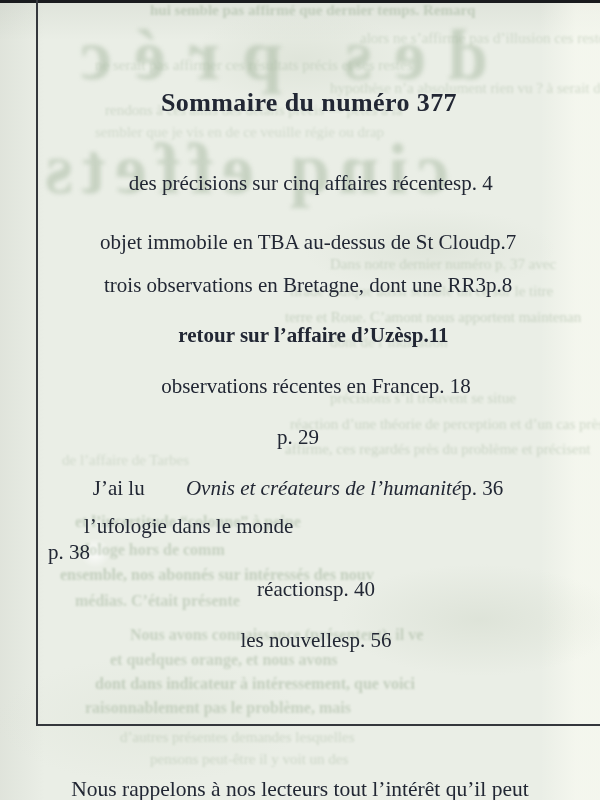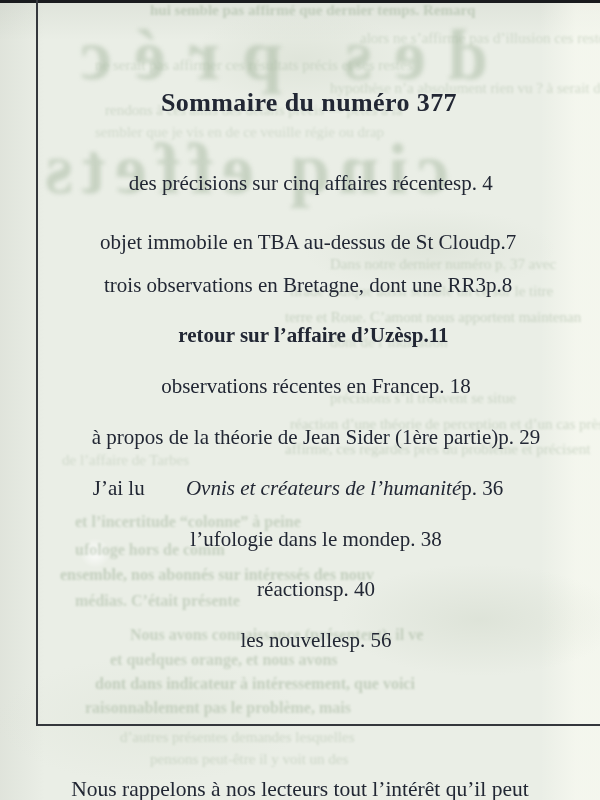--- a/index.html
+++ b/index.html
@@ -122,28 +122,27 @@
   </div>
       <div class="toc-row" style="top: 322.4px; font-weight: bold;">
     <span class="toc-title"><span class="pre"></span><i class="it"></i><span class="rest">retour sur l’affaire d’Uzès</span></span>
     <span class="toc-page">p.11</span>
   </div>
       <div class="toc-row" style="top: 373.2px;">
     <span class="toc-title"><span class="pre"></span><i class="it"></i><span class="rest">observations récentes en France</span></span>
     <span class="toc-page">p. 18</span>
   </div>
       <div class="toc-row" style="top: 424px;">
-    <span class="toc-title"><span class="pre"></span><i class="it"></i><span class="rest">à propos de la théorie de Jean Sider (1ère partie)</span></span>
     <span class="toc-page">p. 29</span>
   </div>
       <div class="toc-row" style="top: 474.8px;">
     <span class="toc-title"><span class="pre">J’ai lu </span><i class="it">Ovnis et créateurs de l’humanité</i><span class="rest"></span></span>
     <span class="toc-page">p. 36</span>
   </div>
-      <div class="toc-row" style="top: 525.6px;">
+      <div class="toc-row" style="top: 525.6px; flex-direction: column;">
     <span class="toc-title"><span class="pre"></span><i class="it"></i><span class="rest">l’ufologie dans le monde</span></span>
     <span class="toc-page">p. 38</span>
   </div>
       <div class="toc-row" style="top: 576.4px;">
     <span class="toc-title"><span class="pre"></span><i class="it"></i><span class="rest">réactions</span></span>
     <span class="toc-page">p. 40</span>
   </div>
       <div class="toc-row" style="top: 627.2px;">
     <span class="toc-title"><span class="pre"></span><i class="it"></i><span class="rest">les nouvelles</span></span>
     <span class="toc-page">p. 56</span>

